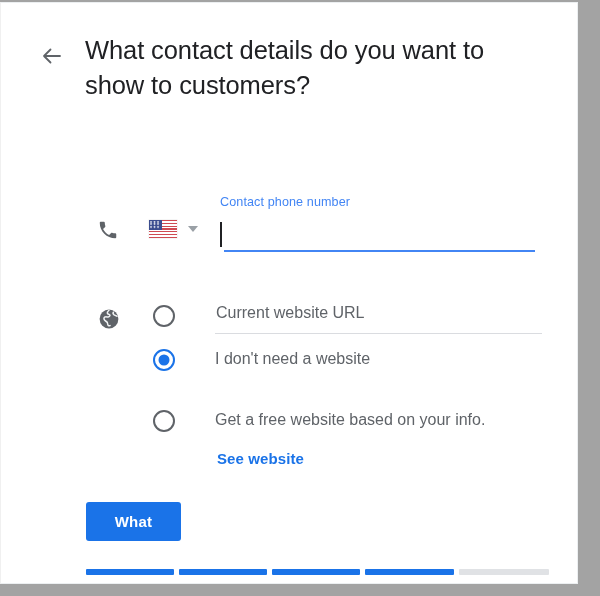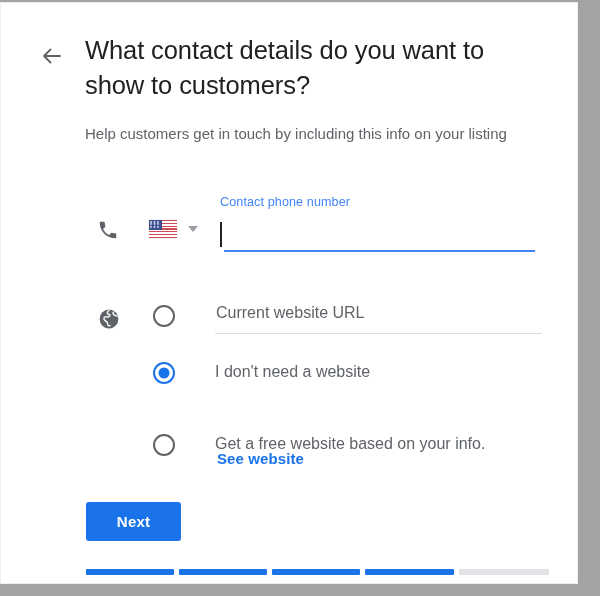--- a/index.html
+++ b/index.html
@@ -196,22 +196,22 @@
   }
 
   .option-row {
     position: absolute;
     left: 84px;
     width: 460px;
     display: flex;
     align-items: flex-start;
   }
   .option-row.r1 { top: 299px; height: 42px; }
-  .option-row.r2 { top: 356px; height: 36px; }
-  .option-row.r3 { top: 428px; height: 36px; }
+  .option-row.r2 { top: 343px; height: 36px; }
+  .option-row.r3 { top: 404px; height: 36px; }
 
   .radio {
     position: relative;
     width: 22px;
     height: 22px;
     margin-left: 68px;
     margin-top: 3px;
     border-radius: 50%;
     box-sizing: border-box;
     border: 2px solid #5f6368;
@@ -316,21 +316,20 @@
       <button class="back-btn" aria-label="Back">
         <span>
           <svg width="24" height="24" viewBox="0 0 24 24" fill="none" aria-hidden="true">
             <path d="M20 12H4M4 12L10.5 5.5M4 12L10.5 18.5" stroke="#5f6368" stroke-width="1.8" stroke-linecap="round" stroke-linejoin="round"></path>
           </svg>
         </span>
       </button>
       <div class="page-title">What contact details do you want to show to customers?</div>
     </div>
 
-    <div class="subtitle">Help customers get in touch by including this info on your listing</div>
 
     <div class="phone-row">
 
       <span class="phone-icon">
         <svg width="22" height="22" viewBox="0 0 24 24" aria-hidden="true">
           <path d="M6.6 10.8c1.4 2.8 3.8 5.1 6.6 6.6l2.2-2.2c.3-.3.7-.4 1-.2 1.2.4 2.4.6 3.6.6.6 0 1 .4 1 1V20c0 .6-.4 1-1 1C10.6 21 3 13.4 3 4c0-.6.4-1 1-1h3.5c.6 0 1 .4 1 1 0 1.3.2 2.5.6 3.6.1.4 0 .7-.2 1l-2.3 2.2z" fill="#5f6368"></path>
         </svg>
       </span>
 
       <div class="flag-wrap">
@@ -382,21 +381,21 @@
 
     <div class="option-row r3">
       <span class="radio"></span>
       <div class="option-body">
         <div class="option-label">Get a free website based on your info.</div>
       </div>
     </div>
 
     <div class="see-details">See website</div>
 
-    <button class="next-btn">Next</button>
+    <button class="next-btn">What</button>
 
     <div class="progress">
       <span class="seg done" style="width:88px"></span>
       <span class="seg done" style="width:88px"></span>
       <span class="seg done" style="width:88px"></span>
       <span class="seg done" style="width:89px"></span>
       <span class="seg" style="width:90px"></span>
     </div>
 
   </div>

